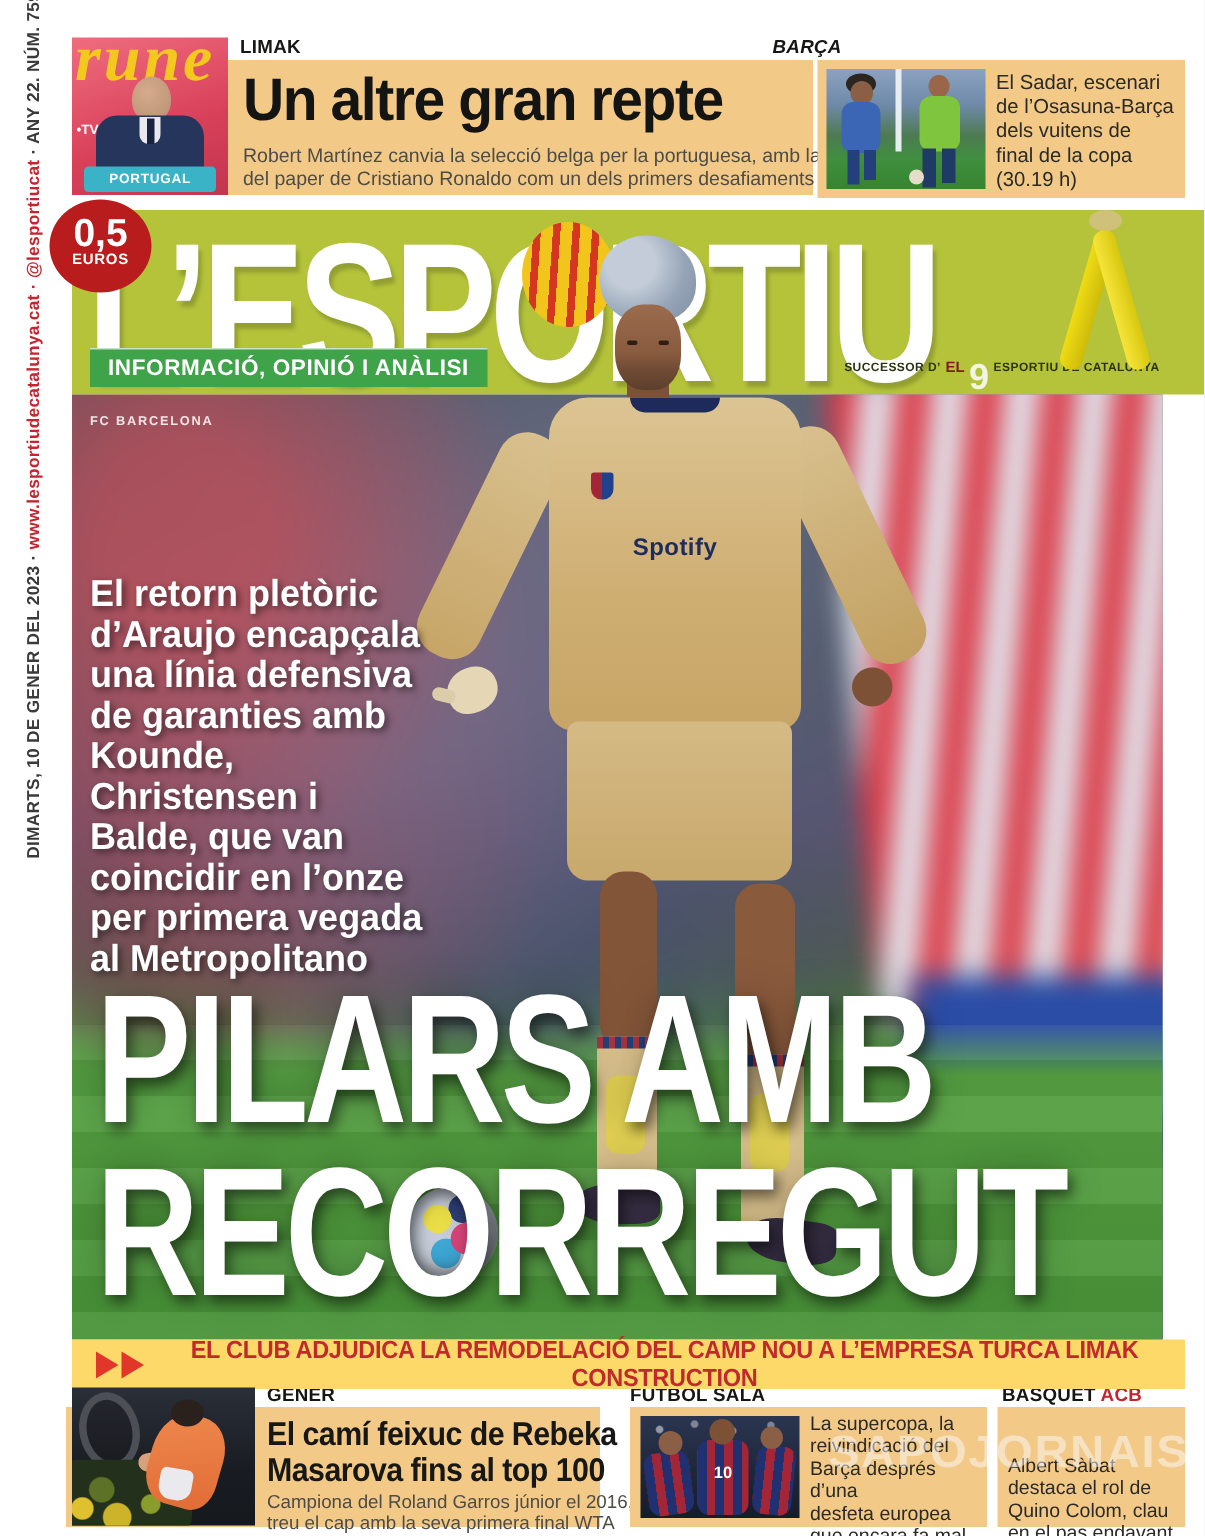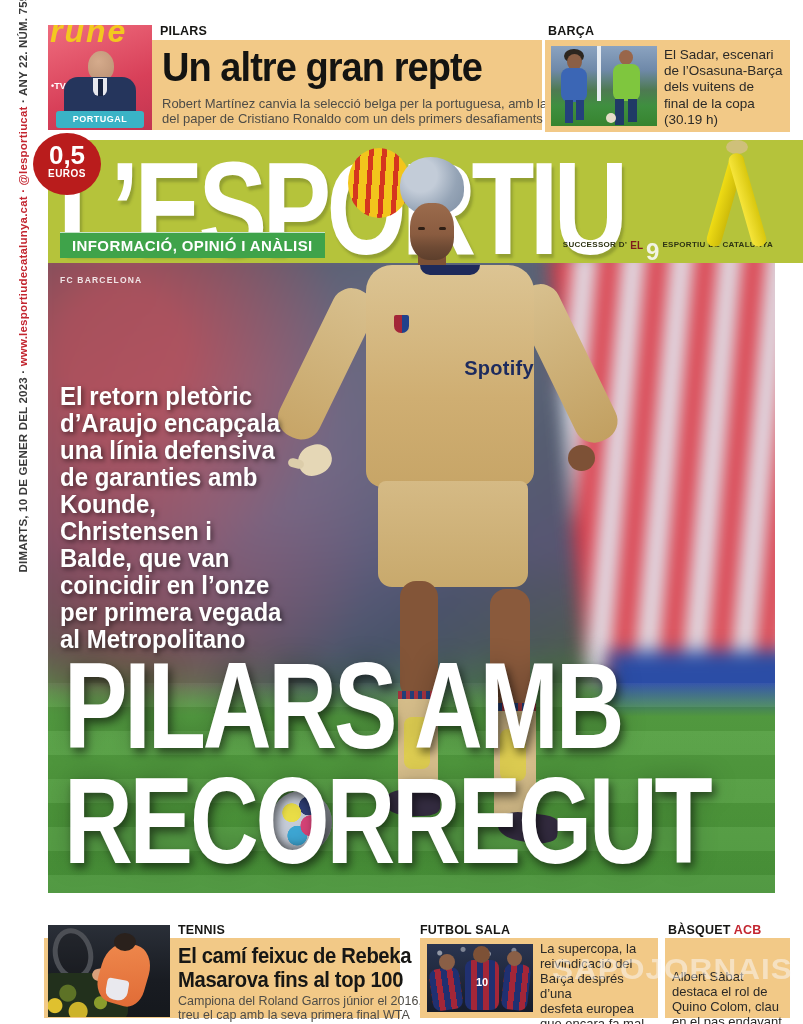--- a/index.html
+++ b/index.html
@@ -9,32 +9,32 @@
 
   
   .rail { left:0; top:148; width:46px; height:560px; display:flex; align-items:center; justify-content:center; }
   .rail-text { writing-mode:vertical-rl; transform:rotate(180deg); font-size:11.5px; font-weight:bold; color:#3a3a3a; white-space:nowrap; letter-spacing:.2px; }
   .rail-text .red { color:#c32630; }
 
   
   .kicker { font-size:12.5px; font-weight:800; color:#161614; letter-spacing:.2px; }
   .story-box { background:#f2c987; }
   .tl-photo { left:48px; top:25px; width:104px; height:105px; overflow:hidden; background:linear-gradient(160deg,#ef6d7e,#d84059 60%,#c23550); }
-  .tl-rune { position:absolute; left:2px; top:-12px; font-family:Liberation Sans, sans-serif; font-weight:bold; font-style:italic; font-size:32px; color:#f3c81f; letter-spacing:2px; }
+  .tl-rune { position:absolute; left:2px; top:-12px; font-family:Liberation Serif, serif; font-weight:bold; font-style:italic; font-size:44px; color:#f3c81f; letter-spacing:2px; }
   .tl-tv { position:absolute; left:3px; top:56px; font-size:9px; color:#fff; font-weight:bold; }
   .tl-head { position:absolute; left:40px; top:26px; width:26px; height:30px; background:radial-gradient(circle at 40% 35%,#d5ab8c,#b98f72); border-radius:50% 50% 45% 45%; }
   .tl-suit { position:absolute; left:16px; top:52px; width:72px; height:42px; background:#25355c; border-radius:14px 14px 0 0; }
   .tl-shirt { position:absolute; left:45px; top:53px; width:14px; height:18px; background:#e8e8ee; border-radius:0 0 6px 6px; }
   .tl-tie { position:absolute; left:50px; top:54px; width:5px; height:17px; background:#18233f; }
   .tl-podium { position:absolute; left:8px; top:86px; width:88px; height:17px; background:#3ab3c6; border-radius:3px; color:#fff; font-size:9px; font-weight:bold; text-align:center; line-height:17px; letter-spacing:.5px; }
   .kicker-futbol { left:160px; top:24px; }
   .tl-box { left:152px; top:40px; width:390px; height:90px; }
   .tl-headline { left:162px; top:45px; font-size:40px; font-weight:bold; color:#141412; letter-spacing:-1px; transform:scaleX(.95); transform-origin:left top; white-space:nowrap; }
   .tl-stand { left:162px; top:96px; font-size:13px; color:#4e4c47; line-height:1.18; white-space:pre-line; }
-  .kicker-barca { left:548px; top:24px; }
+  .kicker-barca { left:515px; top:24px;font-style:italic; }
   .tr-box { left:545px; top:40px; width:245px; height:92px; }
   .tr-img { left:551px; top:46px; width:106px; height:80px; overflow:hidden; background:linear-gradient(180deg,#8ba3c0 0%,#6f89a9 30%,#4e7a52 55%,#3f8f3f 75%,#37842f 100%); }
   .goal-post { position:absolute; left:46px; top:0; width:4px; height:55px; background:#e8edf2; }
   .trainee1-hair { position:absolute; left:13px; top:3px; width:20px; height:14px; background:#2c2620; border-radius:50%; }
   .trainee1-head { position:absolute; left:16px; top:8px; width:15px; height:16px; background:#8a5f46; border-radius:50%; }
   .trainee1-torso { position:absolute; left:10px; top:22px; width:26px; height:34px; background:#3b66b5; border-radius:8px; }
   .trainee1-leg1 { position:absolute; left:14px; top:54px; width:8px; height:23px; background:#24407c; }
   .trainee1-leg2 { position:absolute; left:25px; top:54px; width:8px; height:20px; background:#24407c; }
   .trainee2-head { position:absolute; left:68px; top:4px; width:14px; height:15px; background:#99664a; border-radius:50%; }
   .trainee2-torso { position:absolute; left:62px; top:18px; width:27px; height:37px; background:#7fc63e; border-radius:8px; }
@@ -82,21 +82,21 @@
                linear-gradient(180deg, rgba(85,160,66,0) 0, #55a042 16%, #4f9a3c 60%, #499439 100%); }
 
   .player { position:absolute; left:0; top:0; z-index:3; }
   .pl { position:absolute; }
   .pl-hair { left:352px; top:-106px; width:64px; height:58px; background:radial-gradient(circle at 32% 32%, #c3ccd8 0 28%, #95a4b6 62%, #7e8ea2); border-radius:48% 52% 42% 46%; }
   .pl-face { left:362px; top:-60px; width:44px; height:57px; background:linear-gradient(180deg,#9b6b4c 0%,#8a5c40 55%,#6e4a34 78%,#5d3f2c 100%); border-radius:42% 42% 40% 42%; }
   .pl-eye { width:7px; height:3px; background:#2e1e14; border-radius:2px; position:absolute; top:24px; }
   .pl-neck { left:370px; top:-8px; width:28px; height:14px; background:#7d5136; }
   .pl-torso { left:318px; top:2px; width:168px; height:222px; background:linear-gradient(180deg,#dcc493,#cfae72 60%,#c7a567); border-radius:26px 26px 16px 16px; }
   .pl-collar { position:absolute; left:54px; top:0; width:60px; height:10px; background:#1e2a5a; border-radius:0 0 10px 10px; }
-  .pl-sponsor { position:absolute; left:0; right:0; top:92px; text-align:right; color:#1d2b5e; font-weight:bold; font-size:20px; letter-spacing:.3px; }
+  .pl-sponsor { position:absolute; left:0; right:0; top:92px; text-align:center; color:#1d2b5e; font-weight:bold; font-size:16px; letter-spacing:.3px; }
   .pl-crest { position:absolute; left:28px; top:50px; width:15px; height:18px; background:linear-gradient(90deg,#a32638 0 50%,#20418c 50%); border-radius:2px 2px 7px 7px; }
   .pl-arm-r { left:292px; top:28px; width:44px; height:162px; background:linear-gradient(180deg,#d8c08e,#c7a567); border-radius:20px; transform:rotate(26deg); transform-origin:top center; }
   .pl-hand-r { left:250px; top:182px; width:34px; height:30px; background:#e5d7b6; border-radius:50% 45% 50% 40%; transform:rotate(-18deg); }
   .pl-finger { left:240px; top:196px; width:16px; height:9px; background:#dccdaa; border-radius:5px; transform:rotate(14deg); }
   .pl-arm-l { left:460px; top:24px; width:44px; height:170px; background:linear-gradient(180deg,#d8c08e,#c2a061); border-radius:20px; transform:rotate(-26deg); transform-origin:top center; }
   .pl-hand-l { left:520px; top:182px; width:27px; height:26px; background:#7d5136; border-radius:50%; }
   .pl-shorts { left:330px; top:218px; width:150px; height:106px; background:linear-gradient(180deg,#d5ba85,#c8a96c); border-radius:8px 8px 14px 14px; }
   .pl-leg-l { left:352px; top:318px; width:38px; height:118px; background:#835538; border-radius:16px; }
   .pl-leg-r { left:442px; top:326px; width:40px; height:122px; background:#8a5a3c; border-radius:16px; }
   .pl-sock-l { left:350px; top:428px; width:40px; height:106px; background:#d9c08c; }
@@ -178,21 +178,21 @@
 
   <div class="abs tl-photo">
     <div class="tl-rune">rune</div>
     <div class="tl-tv">•TV</div>
     <div class="tl-head"></div>
     <div class="tl-suit"></div>
     <div class="tl-shirt"></div>
     <div class="tl-tie"></div>
     <div class="tl-podium">PORTUGAL</div>
   </div>
-  <div class="abs kicker kicker-futbol">PILARS</div>
+  <div class="abs kicker kicker-futbol">LIMAK</div>
   <div class="abs story-box tl-box"></div>
   <div class="abs tl-headline">Un altre gran repte</div>
   <div class="abs tl-stand">Robert Martínez canvia la selecció belga per la portuguesa, amb la gestió
 del paper de Cristiano Ronaldo com un dels primers desafiaments</div>
 
   <div class="abs kicker kicker-barca">BARÇA</div>
   <div class="abs story-box tr-box"></div>
   <div class="abs tr-img">
     <div class="goal-post"></div>
     <div class="trainee1-hair"></div>
@@ -284,31 +284,38 @@
 Kounde,
 Christensen i
 Balde, que van
 coincidir en l’onze
 per primera vegada
 al Metropolitano</div>
     <div class="abs main-headline">PILARS AMB
 RECORREGUT</div>
   </div>
 
+  <div class="abs ticker">
+    <div class="ticker-arrows">
+      <span class="tri"></span>
+      <span class="tri"></span>
+    </div>
+    <div class="ticker-text">EL CLUB ADJUDICA LA REMODELACIÓ DEL CAMP NOU A L’EMPRESA TURCA LIMAK CONSTRUCTION</div>
+  </div>
 
   <div class="abs story-box tennis-box"></div>
   <div class="abs tennis-img">
     <div class="racket"></div>
     <div class="flower-patch"></div>
     <div class="t-arm"></div>
     <div class="t-body"></div>
     <div class="t-hair"></div>
     <div class="t-basket"></div>
   </div>
-  <div class="abs kicker tennis-kicker">TENNIS</div>
+  <div class="abs kicker tennis-kicker">GENER</div>
   <div class="abs tennis-headline">El camí feixuc de Rebeka
 Masarova fins al top 100</div>
   <div class="abs tennis-stand">Campiona del Roland Garros júnior el 2016,
 treu el cap amb la seva primera final WTA</div>
 
   <div class="abs kicker futsal-kicker">FUTBOL SALA</div>
   <div class="abs story-box futsal-box"></div>
   <div class="abs futsal-img">
     <div class="crowd-dots"></div>
     <div class="f-stripes f1-torso"></div>

